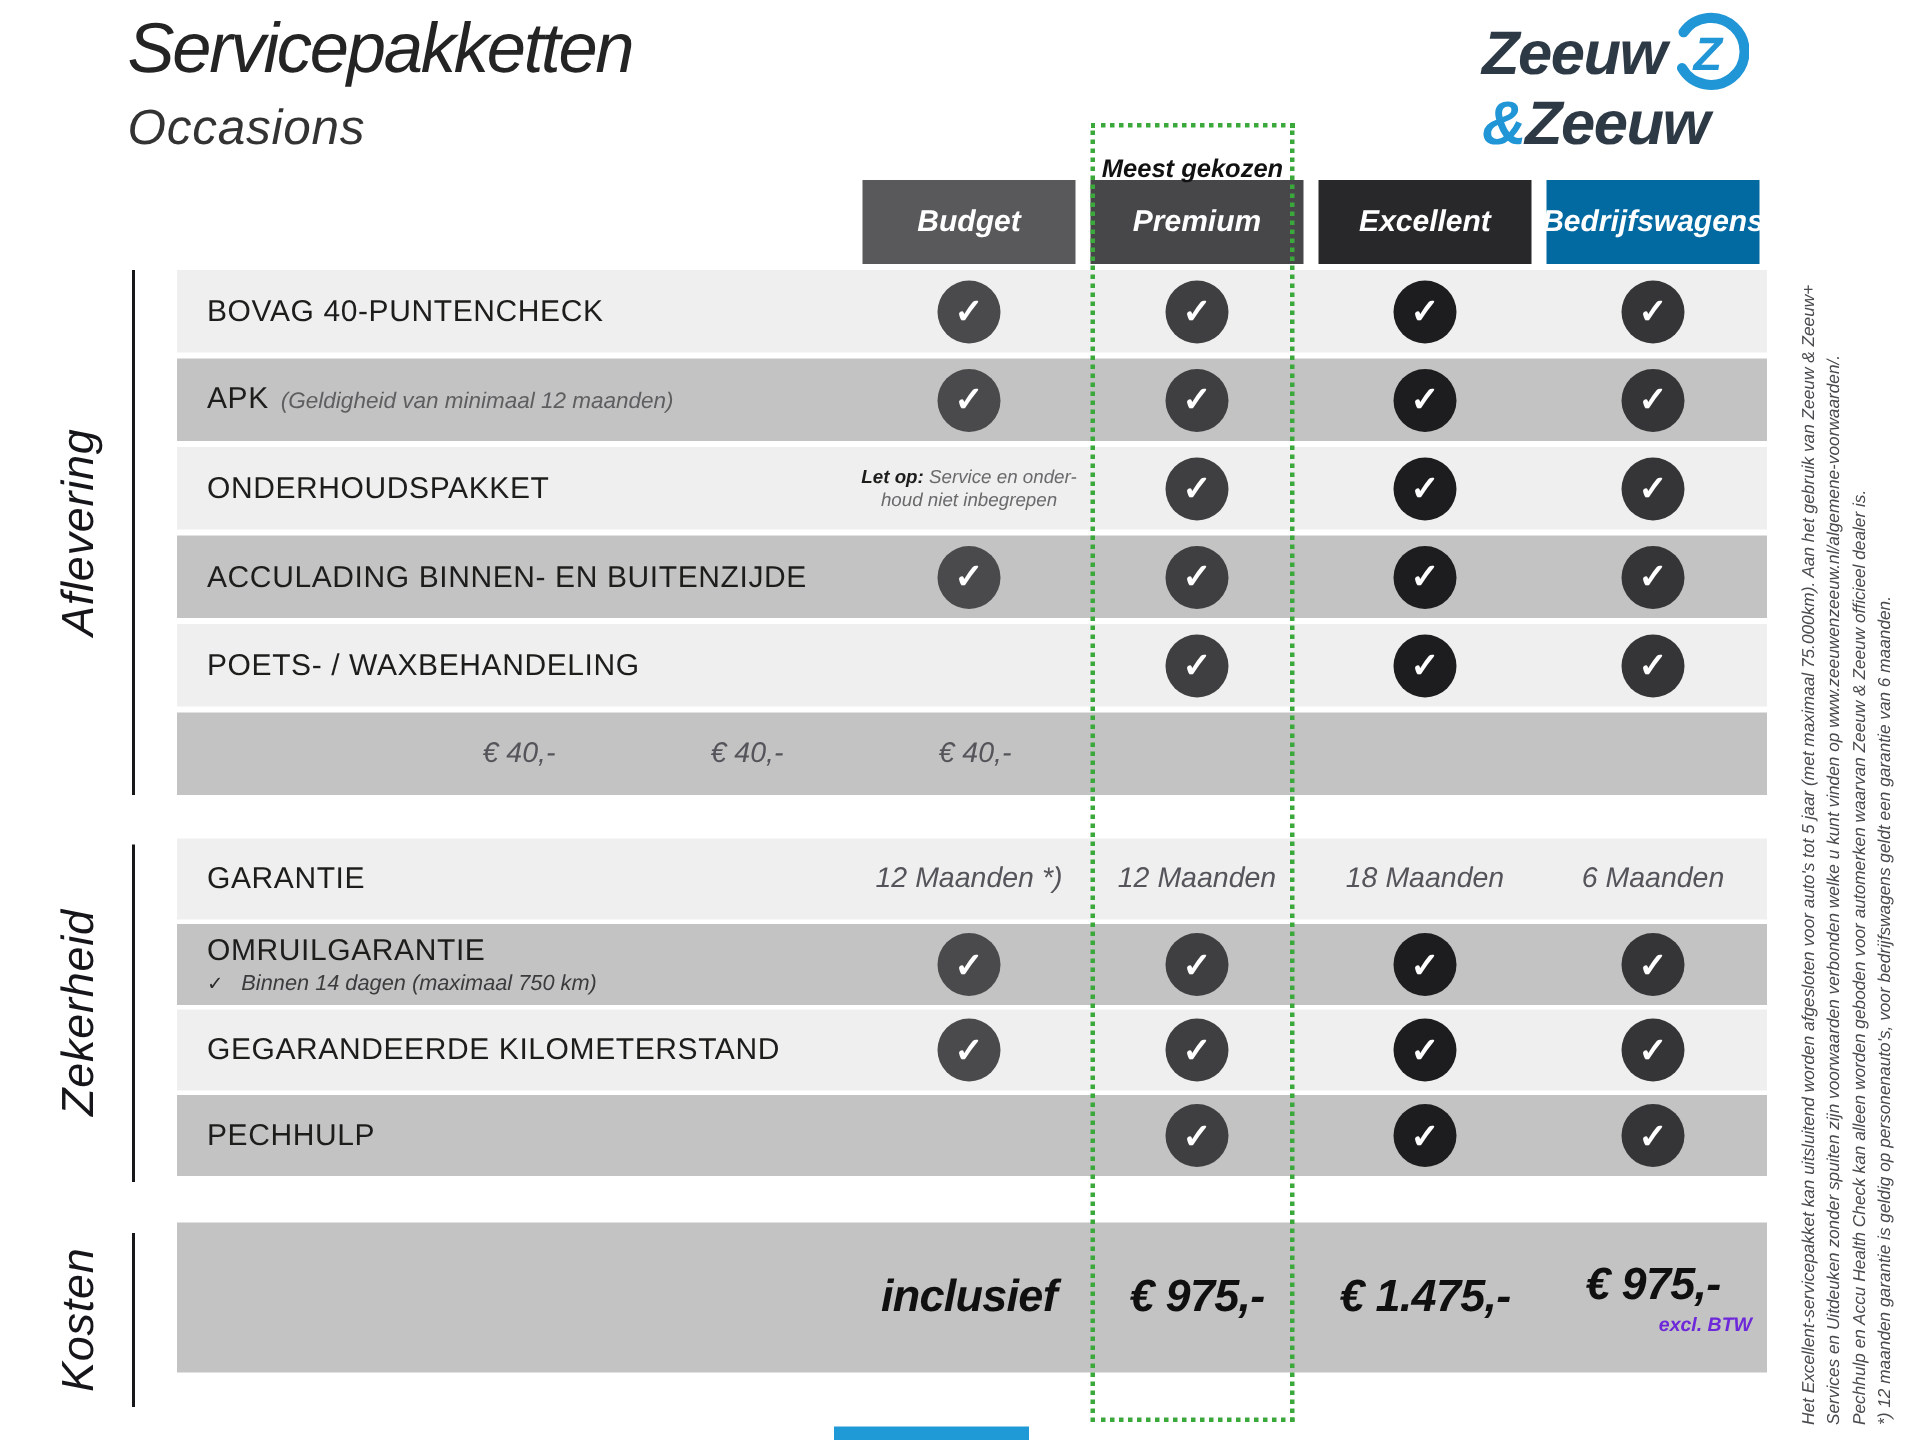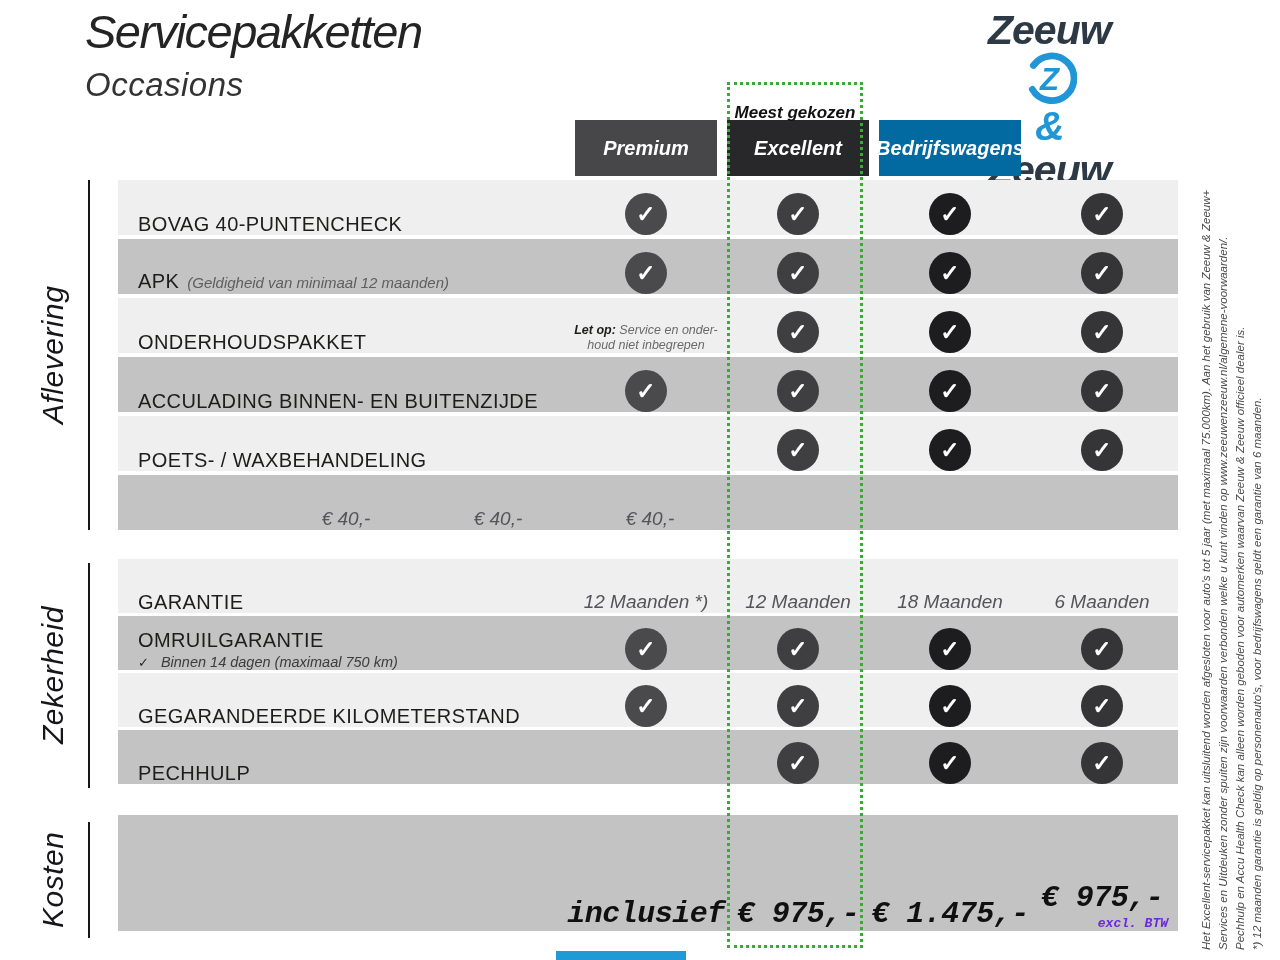--- a/index.html
+++ b/index.html
@@ -7,38 +7,38 @@
   body { font-family:"Liberation Sans", sans-serif; }
   .page { position:relative; width:1280px; height:960px; background:#fff; overflow:hidden; }
 
   
   .title { position:absolute; left:85px; top:4px; font-size:47px; font-weight:normal; font-style:italic;
            color:#242424; letter-spacing:-1.5px; }
   .subtitle { position:absolute; left:85px; top:66px; font-size:33px; font-style:italic; color:#333; font-weight:normal; letter-spacing:0.5px; }
 
   
   .logo { position:absolute; left:988px; top:8px; }
-  .logo-line { display:flex; align-items:center; font-size:41px; font-weight:bold; font-style:italic; letter-spacing:-1px; line-height:44px;flex-direction:column; }
+  .logo-line { display:flex; align-items:center; font-size:41px; font-weight:bold; font-style:italic; letter-spacing:-1px; line-height:44px; }
   .logo-navy { color:#2d3a46; }
   .logo-blue { color:#2096d6; }
   .logo-mark { width:54px; height:54px; margin-left:1px; }
 
   
   .table { position:absolute; left:118px; top:120px; width:1060px; }
   .thead { display:flex; margin-left:452px; margin-bottom:4px; height:56px; }
   .hcell { width:152px; padding:0 5px; }
   .hcell-inner { height:56px; display:flex; align-items:center; justify-content:center;
                  color:#fff; font-weight:bold; font-style:italic; font-size:20px; }
 
   .section { }
   .sec-1 { margin-top:29px; }
   .sec-2 { margin-top:31px; }
-  .row { display:flex; height:55px; margin-bottom:4px; align-items:flex-end; }
+  .row { display:flex; height:55px; margin-bottom:4px; align-items:center; }
   .sec-1 .row { height:54px; margin-bottom:3px; }
-  .row.tall { height:116px;font-family:Liberation Mono, monospace; }
+  .row.tall { height:100px; }
   .row.light { background:#efefef; }
   .row.dark  { background:#c3c3c3; }
 
   .row-label { width:452px; display:flex; flex-direction:column; justify-content:center;
                padding-left:20px; }
   .label-main { font-size:20px; color:#1d1d1b; letter-spacing:0.4px; line-height:22px; }
   .inline-note { font-size:15px; font-style:italic; color:#5e5e60; letter-spacing:0; margin-left:8px; }
   .sub-note { font-size:14.5px; font-style:italic; color:#3c3c3e; margin-top:3px; display:flex; align-items:center; }
   .sub-note-check { font-style:normal; font-size:13px; color:#2a2a2a; margin-right:12px; }
 
@@ -98,20 +98,23 @@
     </div>
     <div class="logo-line" style="margin-top:-2px">
       <span class="logo-blue">&amp;</span>
       <span class="logo-navy">Zeeuw</span>
     </div>
   </div>
 
   <div class="table">
     <div class="thead" id="thead">
         <div class="hcell">
+          <div class="hcell-inner" style="background: rgb(89, 89, 91);">Budget</div>
+        </div>
+        <div class="hcell">
           <div class="hcell-inner" style="background: rgb(71, 71, 74);">Premium</div>
         </div>
         <div class="hcell">
           <div class="hcell-inner" style="background: rgb(40, 40, 42);">Excellent</div>
         </div>
         <div class="hcell">
           <div class="hcell-inner" style="background: #0369a1;">Bedrijfswagens</div>
         </div>
       </div>
     <div id="tbody">

